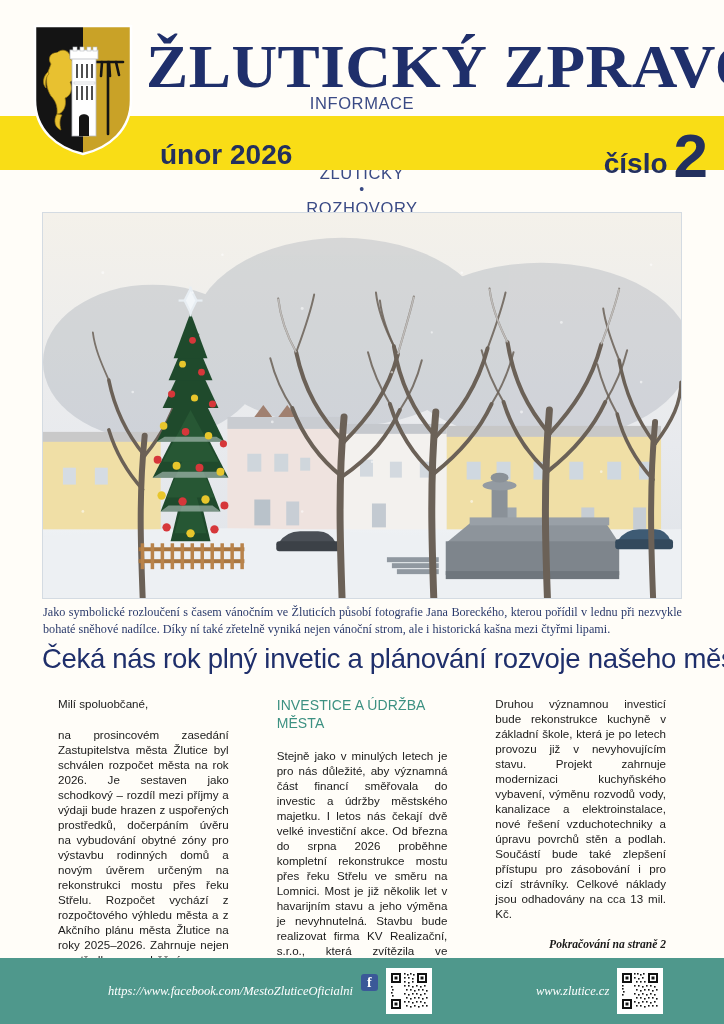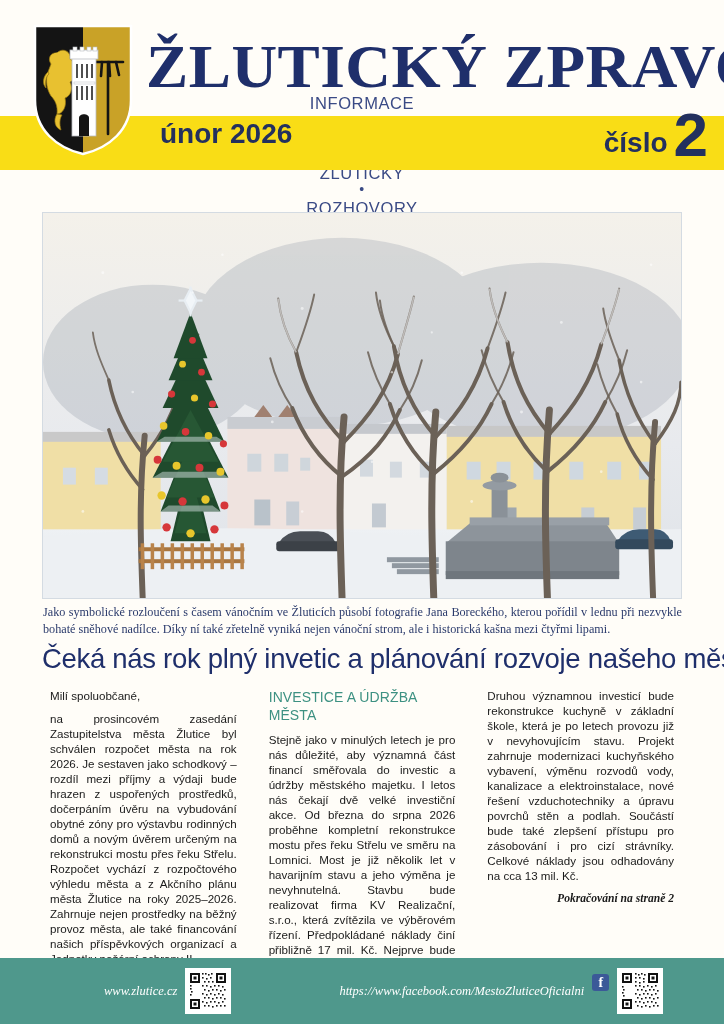--- a/index.html
+++ b/index.html
@@ -55,21 +55,21 @@
   .yellow-band {
     position: absolute;
     left: 0; right: 0;
     top: 116px;
     height: 54px;
     background: #f9dd16;
     z-index: 2;
   }
   .band-inner {
     position: absolute;
-    left: 0; right: 0; top: 107px; height: 54px;
+    left: 0; right: 0; top: 128px; height: 54px;
     z-index: 5;
     display: flex;
     align-items: center;
     justify-content: space-between;
     padding: 0 16px 0 160px;
   }
   .issue-date {
     font-size: 28px;
     font-weight: bold;
     color: #23305e;
@@ -160,21 +160,21 @@
     gap: 16px;
   }
   .col {
     width: 203px;
     font-size: 11.6px;
     line-height: 1.295;
     color: #1a1a1a;
     text-align: justify;
     hyphens: auto;
   }
-  .col p { margin: 8px; }
+  .col p { margin: 16px; }
   .col p + p { margin-top: 0px; }
   .subhead {
     color: #3d9182;
     font-size: 14px;
     letter-spacing: 0.1px;
     margin-bottom: 1px;
     text-align: left;
   }
   .contin {
     font-family: "Liberation Serif", serif;
@@ -612,95 +612,20 @@
       <p>Stejně jako v minulých letech je pro nás důležité, aby významná část financí směřovala do investic a údržby městského majetku. I letos nás čekají dvě velké investiční akce. Od března do srpna 2026 proběhne kompletní rekonstrukce mostu přes řeku Střelu ve směru na Lomnici. Most je již několik let v havarijním stavu a jeho výměna je nevyhnutelná. Stavbu bude realizovat firma KV Realizační, s.r.o., která zvítězila ve výběrovém řízení. Předpokládané náklady činí přibližně 17 mil. Kč. Nejprve bude vybudován provizorní most s nosností 40 tun, po němž bude po dobu stavby vedena doprava.</p>
     </div>
 
     <div class="col">
       <p>Druhou významnou investicí bude rekonstrukce kuchyně v základní škole, která je po letech provozu již v nevyhovujícím stavu. Projekt zahrnuje modernizaci kuchyňského vybavení, výměnu rozvodů vody, kanalizace a elektroinstalace, nové řešení vzduchotechniky a úpravu povrchů stěn a podlah. Součástí bude také zlepšení přístupu pro zásobování i pro cizí strávníky. Celkové náklady jsou odhadovány na cca 13 mil. Kč.</p>
       <p class="contin">Pokračování na straně 2</p>
     </div>
   </div>
 
   <div class="footer">
-
-    <div class="foot-group foot-web">
-      <span class="foot-url">www.zlutice.cz</span>
-      <span class="qr">
-        <svg viewBox="0 0 40 40" xmlns="http://www.w3.org/2000/svg">
-          <rect width="40" height="40" fill="#fff"></rect>
-          <g fill="#111">
-
-            <rect x="2" y="2" width="10" height="10"></rect>
-              <rect x="4" y="4" width="6" height="6" fill="#fff"></rect>
-              <rect x="5.5" y="5.5" width="3" height="3"></rect>
-
-            <rect x="28" y="2" width="10" height="10"></rect>
-              <rect x="30" y="4" width="6" height="6" fill="#fff"></rect>
-              <rect x="31.5" y="5.5" width="3" height="3"></rect>
-
-            <rect x="2" y="28" width="10" height="10"></rect>
-              <rect x="4" y="30" width="6" height="6" fill="#fff"></rect>
-              <rect x="5.5" y="31.5" width="3" height="3"></rect>
-
-            <rect x="14" y="2" width="1.6" height="1.6"></rect>
-              <rect x="17" y="2" width="1.6" height="1.6"></rect>
-            <rect x="20" y="3" width="1.6" height="1.6"></rect>
-              <rect x="23" y="2" width="1.6" height="1.6"></rect>
-            <rect x="2" y="14" width="1.6" height="1.6"></rect>
-              <rect x="2" y="17" width="1.6" height="1.6"></rect>
-            <rect x="3" y="20" width="1.6" height="1.6"></rect>
-              <rect x="2" y="23" width="1.6" height="1.6"></rect>
-
-            <rect x="14" y="6" width="1.6" height="1.6"></rect>
-              <rect x="18" y="7" width="1.6" height="1.6"></rect>
-            <rect x="22" y="6" width="1.6" height="1.6"></rect>
-              <rect x="16" y="10" width="1.6" height="1.6"></rect>
-            <rect x="20" y="10" width="1.6" height="1.6"></rect>
-              <rect x="24" y="10" width="1.6" height="1.6"></rect>
-            <rect x="14" y="14" width="1.6" height="1.6"></rect>
-              <rect x="18" y="14" width="1.6" height="1.6"></rect>
-            <rect x="22" y="15" width="1.6" height="1.6"></rect>
-              <rect x="26" y="14" width="1.6" height="1.6"></rect>
-            <rect x="30" y="14" width="1.6" height="1.6"></rect>
-              <rect x="34" y="15" width="1.6" height="1.6"></rect>
-            <rect x="16" y="18" width="1.6" height="1.6"></rect>
-              <rect x="20" y="19" width="1.6" height="1.6"></rect>
-            <rect x="24" y="18" width="1.6" height="1.6"></rect>
-              <rect x="28" y="18" width="1.6" height="1.6"></rect>
-            <rect x="32" y="19" width="1.6" height="1.6"></rect>
-              <rect x="36" y="18" width="1.6" height="1.6"></rect>
-            <rect x="14" y="22" width="1.6" height="1.6"></rect>
-              <rect x="18" y="23" width="1.6" height="1.6"></rect>
-            <rect x="22" y="22" width="1.6" height="1.6"></rect>
-              <rect x="26" y="23" width="1.6" height="1.6"></rect>
-            <rect x="30" y="22" width="1.6" height="1.6"></rect>
-              <rect x="34" y="23" width="1.6" height="1.6"></rect>
-            <rect x="16" y="26" width="1.6" height="1.6"></rect>
-              <rect x="20" y="26" width="1.6" height="1.6"></rect>
-            <rect x="24" y="27" width="1.6" height="1.6"></rect>
-              <rect x="28" y="26" width="1.6" height="1.6"></rect>
-            <rect x="32" y="26" width="1.6" height="1.6"></rect>
-              <rect x="36" y="27" width="1.6" height="1.6"></rect>
-            <rect x="14" y="30" width="1.6" height="1.6"></rect>
-              <rect x="18" y="31" width="1.6" height="1.6"></rect>
-            <rect x="22" y="30" width="1.6" height="1.6"></rect>
-              <rect x="26" y="30" width="1.6" height="1.6"></rect>
-            <rect x="30" y="31" width="1.6" height="1.6"></rect>
-              <rect x="34" y="30" width="1.6" height="1.6"></rect>
-            <rect x="16" y="34" width="1.6" height="1.6"></rect>
-              <rect x="20" y="34" width="1.6" height="1.6"></rect>
-            <rect x="24" y="35" width="1.6" height="1.6"></rect>
-              <rect x="28" y="34" width="1.6" height="1.6"></rect>
-            <rect x="32" y="34" width="1.6" height="1.6"></rect>
-              <rect x="36" y="34" width="1.6" height="1.6"></rect>
-          </g>
-        </svg>
-      </span>
-    </div>
 
     <div class="foot-group foot-fb">
       <span class="foot-url">https://www.facebook.com/MestoZluticeOficialni</span>
       <span class="fb-icon">f</span>
       <span class="qr">
         <svg viewBox="0 0 40 40" xmlns="http://www.w3.org/2000/svg">
           <rect width="40" height="40" fill="#fff"></rect>
           <g fill="#111">
             <rect x="2" y="2" width="10" height="10"></rect>
               <rect x="4" y="4" width="6" height="6" fill="#fff"></rect>
@@ -758,15 +683,90 @@
             <rect x="17" y="34" width="1.6" height="1.6"></rect>
               <rect x="21" y="35" width="1.6" height="1.6"></rect>
             <rect x="25" y="34" width="1.6" height="1.6"></rect>
               <rect x="29" y="35" width="1.6" height="1.6"></rect>
             <rect x="33" y="34" width="1.6" height="1.6"></rect>
               <rect x="37" y="34" width="1.6" height="1.6"></rect>
           </g>
         </svg>
       </span>
     </div>
+
+    <div class="foot-group foot-web">
+      <span class="foot-url">www.zlutice.cz</span>
+      <span class="qr">
+        <svg viewBox="0 0 40 40" xmlns="http://www.w3.org/2000/svg">
+          <rect width="40" height="40" fill="#fff"></rect>
+          <g fill="#111">
+
+            <rect x="2" y="2" width="10" height="10"></rect>
+              <rect x="4" y="4" width="6" height="6" fill="#fff"></rect>
+              <rect x="5.5" y="5.5" width="3" height="3"></rect>
+
+            <rect x="28" y="2" width="10" height="10"></rect>
+              <rect x="30" y="4" width="6" height="6" fill="#fff"></rect>
+              <rect x="31.5" y="5.5" width="3" height="3"></rect>
+
+            <rect x="2" y="28" width="10" height="10"></rect>
+              <rect x="4" y="30" width="6" height="6" fill="#fff"></rect>
+              <rect x="5.5" y="31.5" width="3" height="3"></rect>
+
+            <rect x="14" y="2" width="1.6" height="1.6"></rect>
+              <rect x="17" y="2" width="1.6" height="1.6"></rect>
+            <rect x="20" y="3" width="1.6" height="1.6"></rect>
+              <rect x="23" y="2" width="1.6" height="1.6"></rect>
+            <rect x="2" y="14" width="1.6" height="1.6"></rect>
+              <rect x="2" y="17" width="1.6" height="1.6"></rect>
+            <rect x="3" y="20" width="1.6" height="1.6"></rect>
+              <rect x="2" y="23" width="1.6" height="1.6"></rect>
+
+            <rect x="14" y="6" width="1.6" height="1.6"></rect>
+              <rect x="18" y="7" width="1.6" height="1.6"></rect>
+            <rect x="22" y="6" width="1.6" height="1.6"></rect>
+              <rect x="16" y="10" width="1.6" height="1.6"></rect>
+            <rect x="20" y="10" width="1.6" height="1.6"></rect>
+              <rect x="24" y="10" width="1.6" height="1.6"></rect>
+            <rect x="14" y="14" width="1.6" height="1.6"></rect>
+              <rect x="18" y="14" width="1.6" height="1.6"></rect>
+            <rect x="22" y="15" width="1.6" height="1.6"></rect>
+              <rect x="26" y="14" width="1.6" height="1.6"></rect>
+            <rect x="30" y="14" width="1.6" height="1.6"></rect>
+              <rect x="34" y="15" width="1.6" height="1.6"></rect>
+            <rect x="16" y="18" width="1.6" height="1.6"></rect>
+              <rect x="20" y="19" width="1.6" height="1.6"></rect>
+            <rect x="24" y="18" width="1.6" height="1.6"></rect>
+              <rect x="28" y="18" width="1.6" height="1.6"></rect>
+            <rect x="32" y="19" width="1.6" height="1.6"></rect>
+              <rect x="36" y="18" width="1.6" height="1.6"></rect>
+            <rect x="14" y="22" width="1.6" height="1.6"></rect>
+              <rect x="18" y="23" width="1.6" height="1.6"></rect>
+            <rect x="22" y="22" width="1.6" height="1.6"></rect>
+              <rect x="26" y="23" width="1.6" height="1.6"></rect>
+            <rect x="30" y="22" width="1.6" height="1.6"></rect>
+              <rect x="34" y="23" width="1.6" height="1.6"></rect>
+            <rect x="16" y="26" width="1.6" height="1.6"></rect>
+              <rect x="20" y="26" width="1.6" height="1.6"></rect>
+            <rect x="24" y="27" width="1.6" height="1.6"></rect>
+              <rect x="28" y="26" width="1.6" height="1.6"></rect>
+            <rect x="32" y="26" width="1.6" height="1.6"></rect>
+              <rect x="36" y="27" width="1.6" height="1.6"></rect>
+            <rect x="14" y="30" width="1.6" height="1.6"></rect>
+              <rect x="18" y="31" width="1.6" height="1.6"></rect>
+            <rect x="22" y="30" width="1.6" height="1.6"></rect>
+              <rect x="26" y="30" width="1.6" height="1.6"></rect>
+            <rect x="30" y="31" width="1.6" height="1.6"></rect>
+              <rect x="34" y="30" width="1.6" height="1.6"></rect>
+            <rect x="16" y="34" width="1.6" height="1.6"></rect>
+              <rect x="20" y="34" width="1.6" height="1.6"></rect>
+            <rect x="24" y="35" width="1.6" height="1.6"></rect>
+              <rect x="28" y="34" width="1.6" height="1.6"></rect>
+            <rect x="32" y="34" width="1.6" height="1.6"></rect>
+              <rect x="36" y="34" width="1.6" height="1.6"></rect>
+          </g>
+        </svg>
+      </span>
+    </div>
   </div>
 
 </div>
 
 </body></html>

